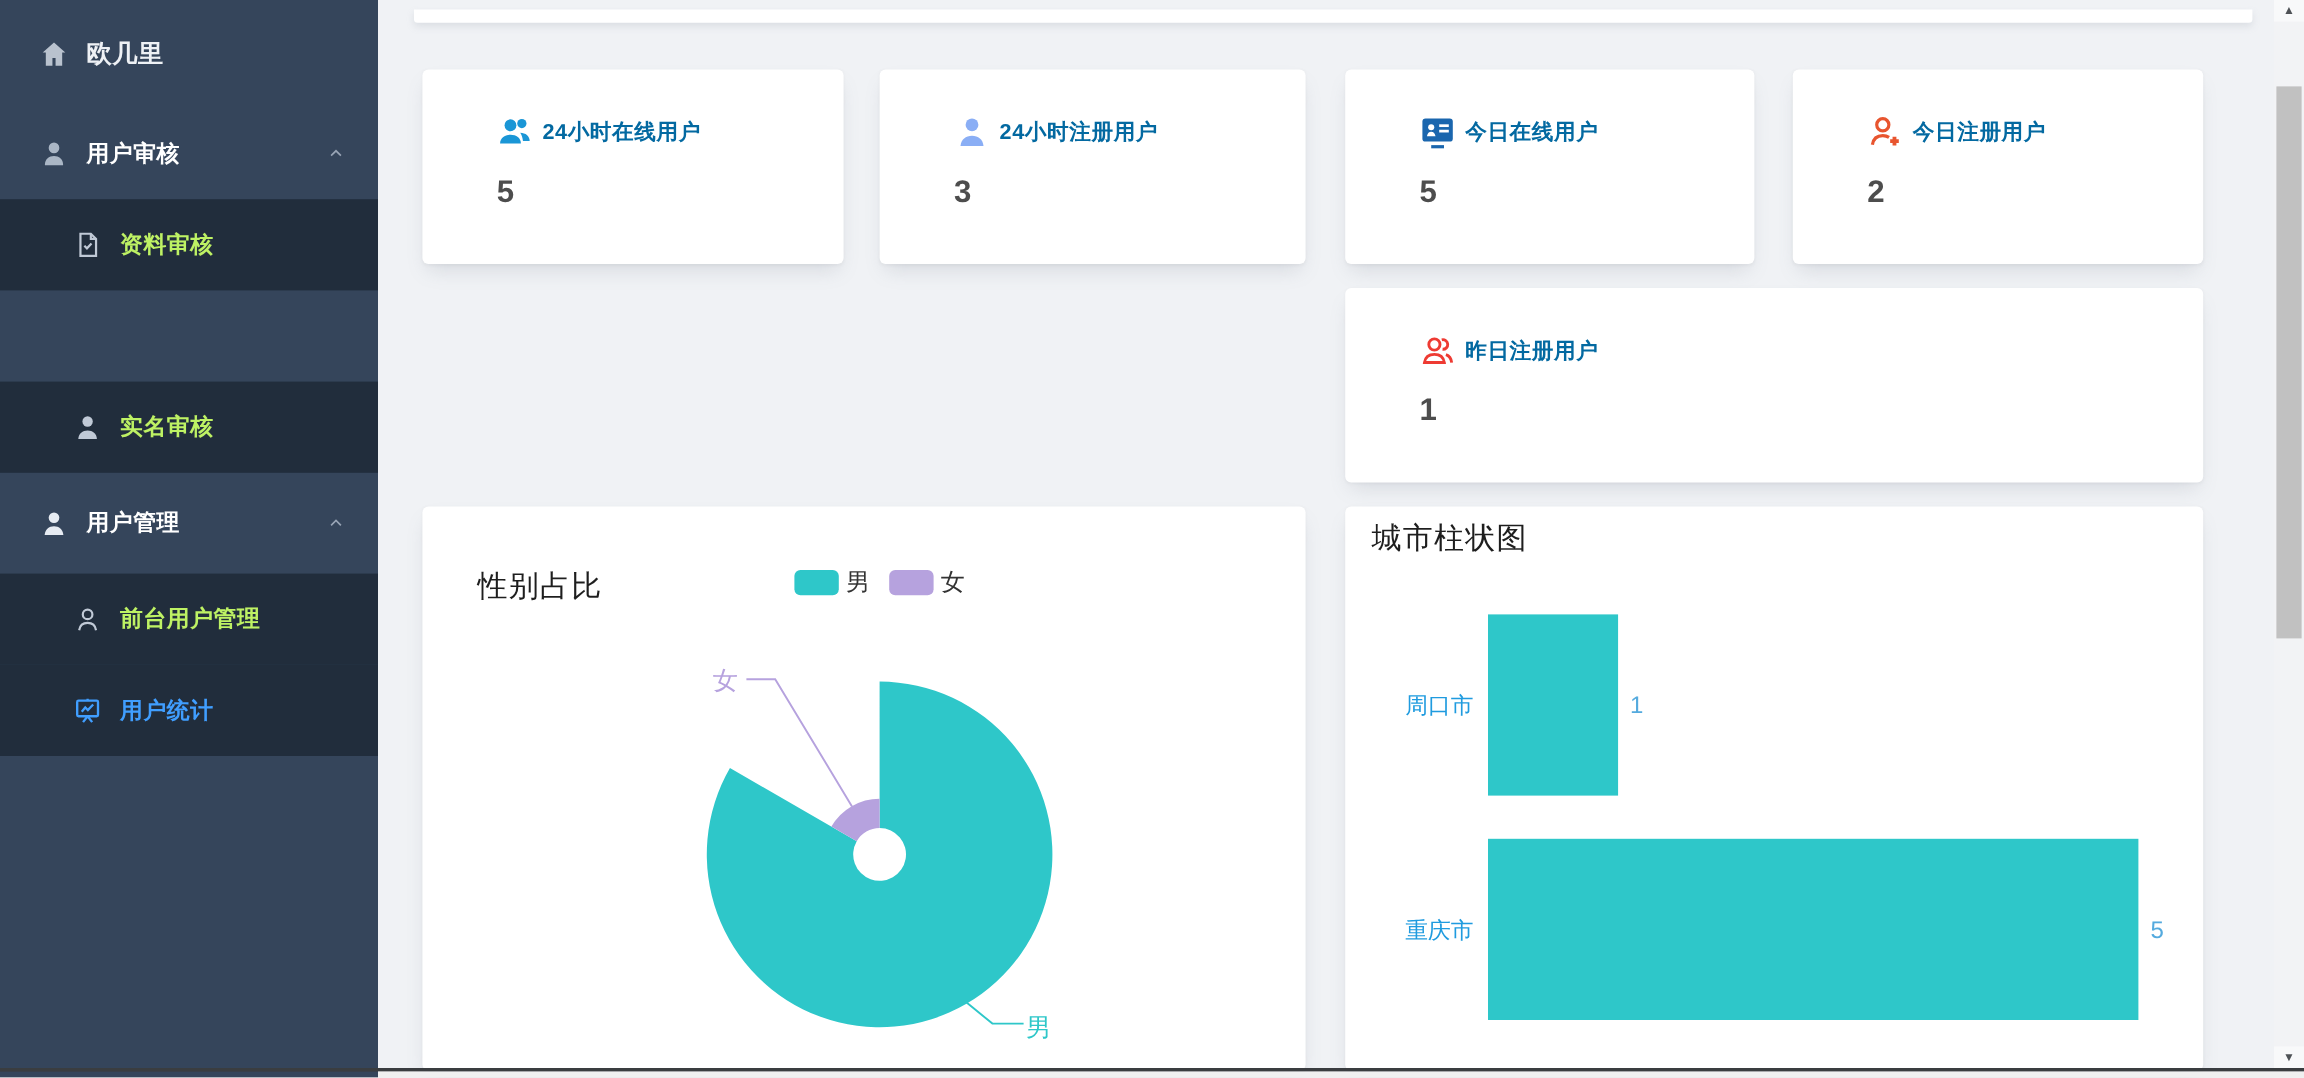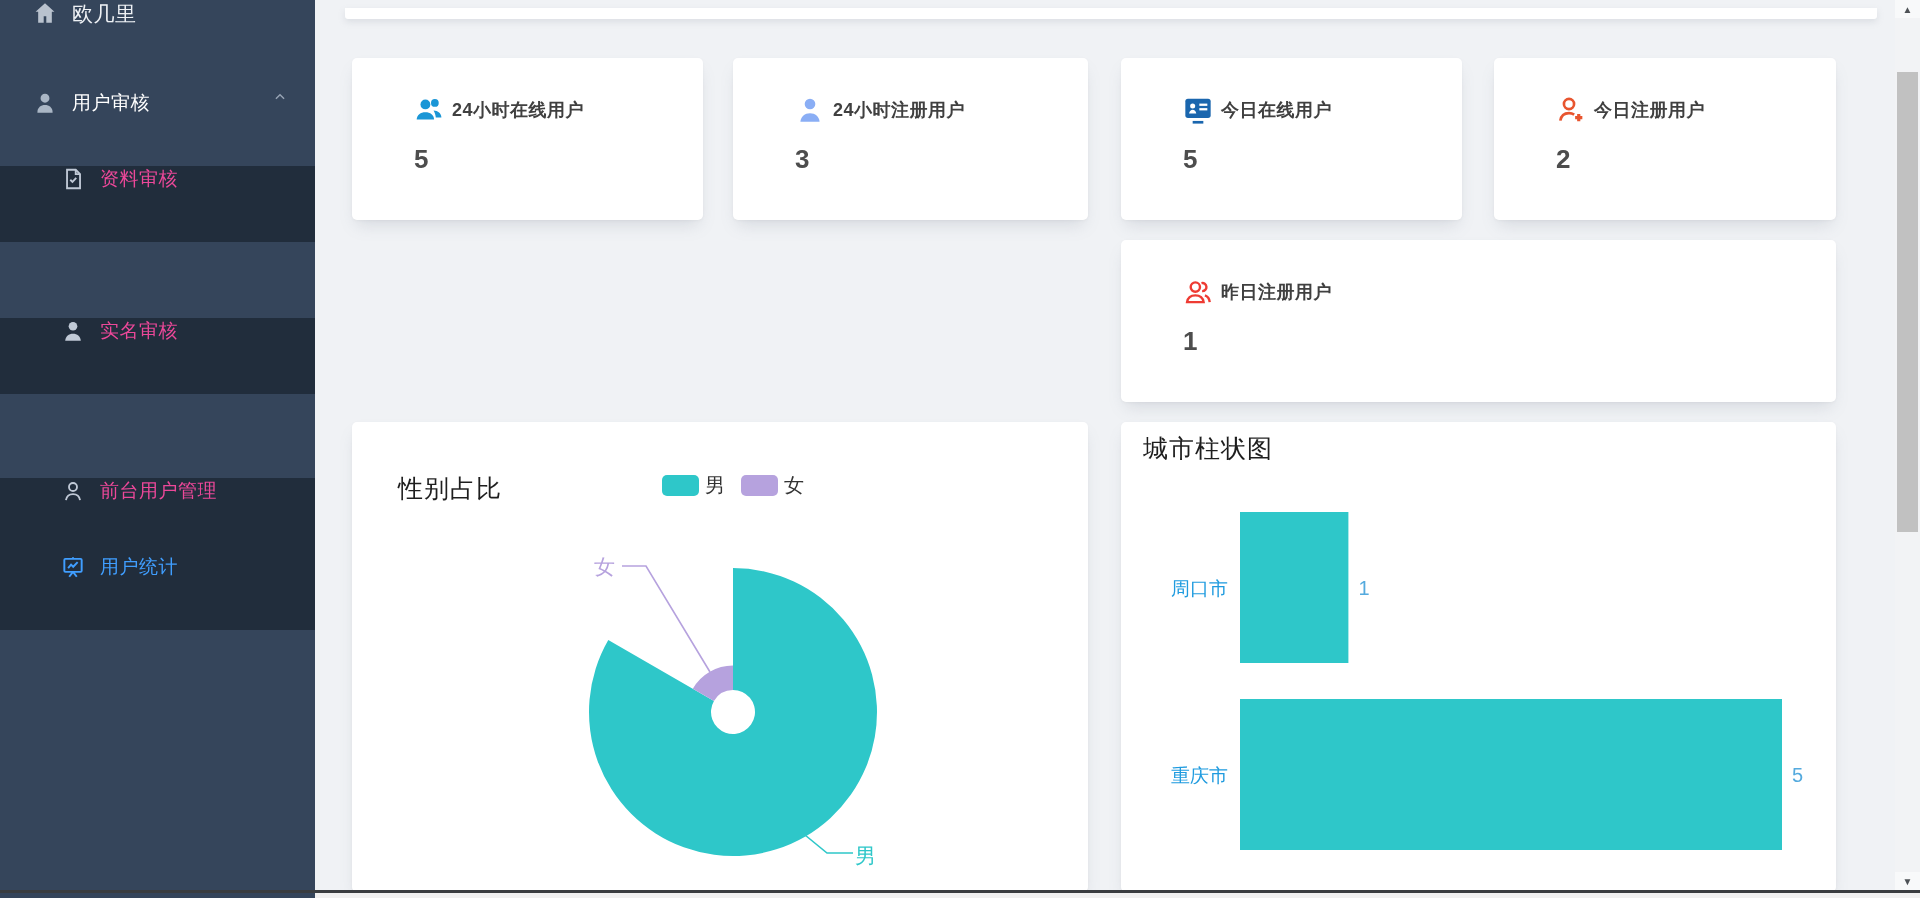--- a/index.html
+++ b/index.html
@@ -1,39 +1,39 @@
 <!DOCTYPE html>
 <html><head>
 <meta charset="utf-8">
 <style>
   * { margin:0; padding:0; box-sizing:border-box; }
   body { font-family:"Liberation Sans","DejaVu Sans",sans-serif; background:#e8e8e8; }
   #page { position:relative; width:1920px; height:898px; overflow:hidden; background:#f0f2f5; }
 
   
   .sidebar { position:absolute; left:0; top:0; width:315px; height:898px; background:#35455b; }
-  .s-row { position:absolute; left:0; width:315px; display:flex; cursor:pointer; }
+  .s-row { position:absolute; left:0; width:315px; display:flex; align-items:center; cursor:pointer;font-weight:bold; }
   .s-row .icn { display:inline-flex; width:26px; height:26px; margin-left:32px; color:#aab6c5; }
   .s-row .icn svg { width:100%; height:100%; }
   .s-row .lbl { margin-left:14px; font-size:19px; color:#fff; letter-spacing:.5px; }
   .s-row.child { background:#212d3c; }
   .s-row.child .icn { margin-left:60px; color:#c0c9d6; }
-  .s-row.child .lbl { color:#ec4899; }
+  .s-row.child .lbl { color:#bef264; }
   .s-row.active .icn, .s-row.active .lbl { color:#409eff; }
   .s-brand { height:90px; top:0; }
   .s-brand .lbl { font-size:21px; color:#eef1f5; }
   .chev { position:absolute; right:28px; width:14px; height:14px; color:#98a4b5; }
 
   
   .topstrip { position:absolute; left:345px; top:8px; width:1532px; height:11px; background:#fff; border-radius:0 0 3px 3px; box-shadow:0 3px 6px rgba(160,168,180,.25); }
   .card { position:absolute; background:#fff; border-radius:5px; box-shadow:0 9px 16px -5px rgba(115,125,140,.22), 0 1px 3px rgba(0,0,0,.04); }
   .stat-head { position:absolute; left:61px; top:36px; display:flex; align-items:center; gap:7px; }
   .stat-head .sic { width:32px; height:32px; display:inline-flex; }
   .stat-head .sic svg { width:100%; height:100%; }
-  .stat-label { font-size:18px; font-weight:700; color:#404040; letter-spacing:.5px; }
+  .stat-label { font-size:18px; font-weight:700; color:#0369a1; letter-spacing:.5px; }
   .stat-value { position:absolute; left:62px; top:86px; font-size:26px; font-weight:700; color:#4d4d4d; }
 
   .chart-title { position:absolute; top:10px; font-size:25px; font-weight:500; color:#1e1e1e; letter-spacing:1px; }
   #pie-title { left:46px;margin-top:40px; } #bar-title { left:22px;font-family:Liberation Mono, monospace; }
   .legend { position:absolute; top:50px; left:381px; transform:translateX(-50%); display:flex; gap:16px; align-items:center; }
   .legend-item { display:flex; align-items:center; gap:6px; }
   .legend-swatch { width:37px; height:21px; border-radius:5px; }
   .legend-label { font-size:20px; color:#333; }
   .chart-svg { position:absolute; left:0; top:0; }
 
@@ -88,20 +88,32 @@
     <div class="s-row child" style="top:318px;height:76px">
       <span class="icn">
         <svg viewBox="0 0 24 24" fill="currentColor">
             <circle cx="12" cy="7.6" r="4"></circle>
             <path d="M4.8 21c.4-4.1 3.3-6.4 7.2-6.4s6.8 2.3 7.2 6.4z"></path>
           </svg>
       </span>
       <span class="lbl">实名审核</span>
     </div>
 
+    <div class="s-row" style="top:394px;height:84px">
+      <span class="icn" style="color:#e6ebf2">
+        <svg viewBox="0 0 24 24" fill="currentColor">
+            <circle cx="12" cy="7.8" r="4.1"></circle>
+            <path d="M4.8 21c.4-4.2 3.3-6.6 7.2-6.6s6.8 2.4 7.2 6.6z"></path>
+          </svg>
+      </span>
+      <span class="lbl">用户管理</span>
+      <svg class="chev" viewBox="0 0 24 24" fill="none" stroke="currentColor" stroke-width="2.4">
+          <polyline points="5,15 12,8 19,15"></polyline>
+        </svg>
+    </div>
 
     <div class="s-row child" style="top:478px;height:76px">
       <span class="icn">
         <svg viewBox="0 0 24 24" fill="none" stroke="currentColor" stroke-width="1.7">
             <circle cx="12" cy="8.3" r="3.7"></circle>
             <path d="M5.5 20.5c.6-3.7 3.2-5.6 6.5-5.6s5.9 1.9 6.5 5.6"></path>
           </svg>
       </span>
       <span class="lbl">前台用户管理</span>
     </div>

